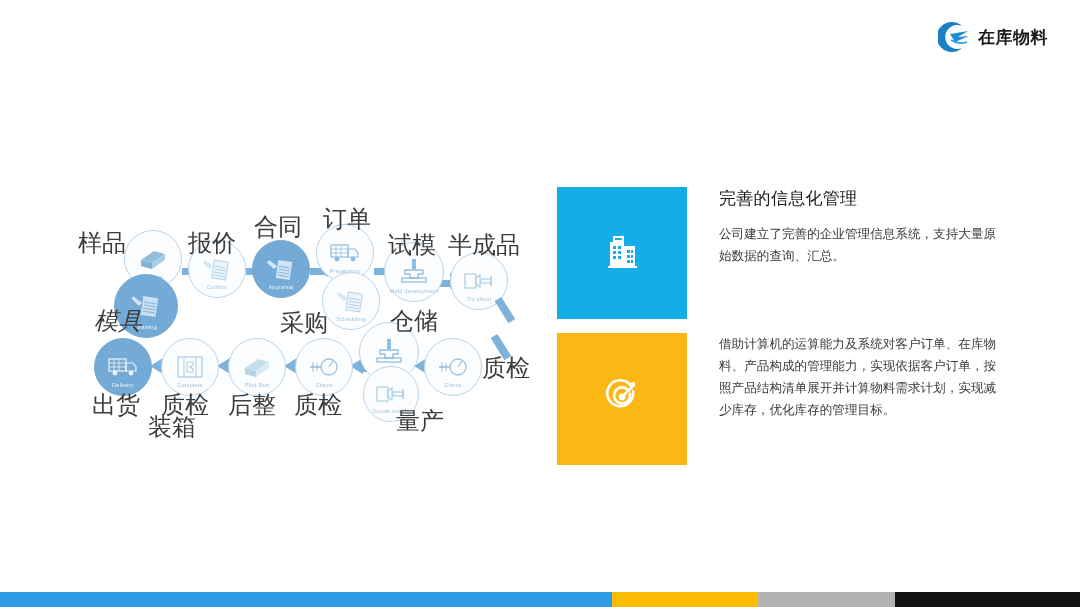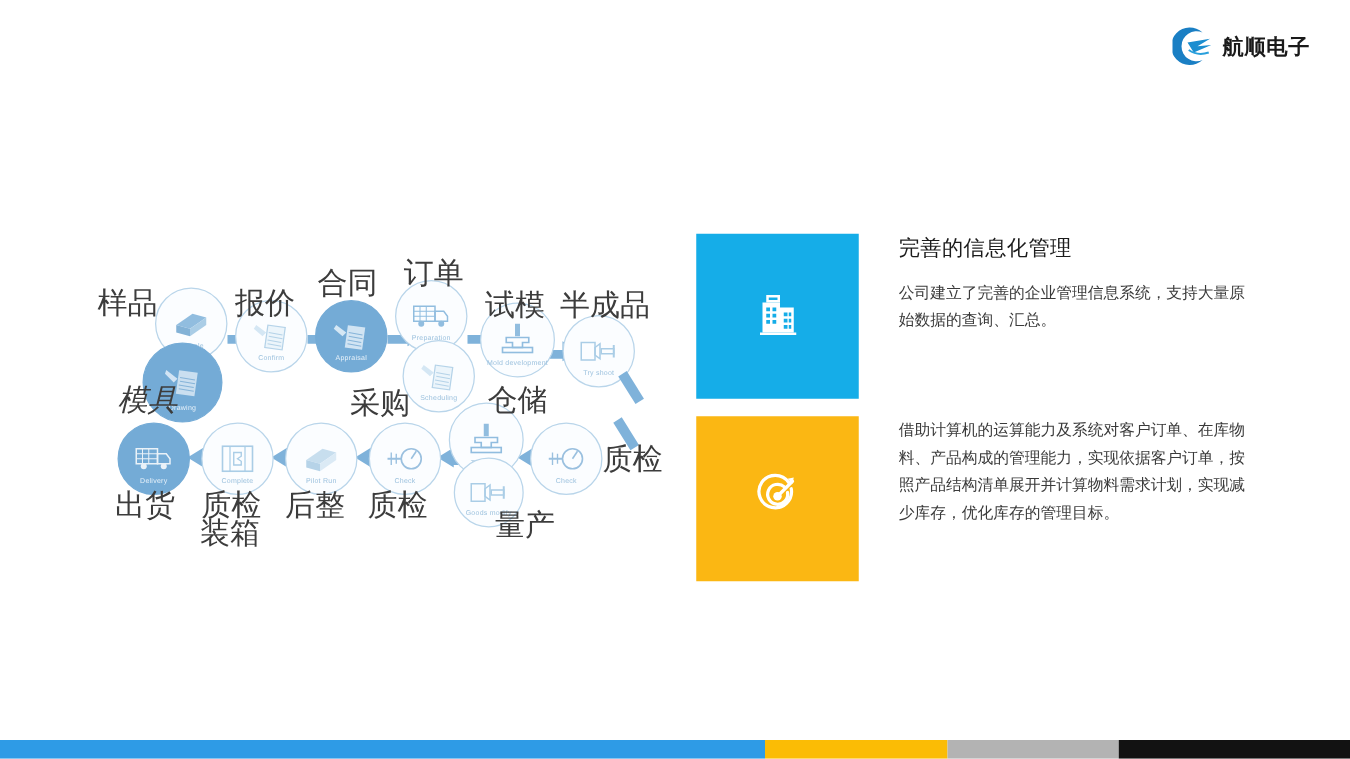--- a/index.html
+++ b/index.html
@@ -55,21 +55,21 @@
 <div class="slide">
 
   <div class="logo">
     <span class="logo-mark">
       <svg width="34" height="34" viewBox="0 0 34 34">
         <path d="M24 6 A12 12 0 1 0 24 28 A15 15 0 1 1 24 6 Z" fill="#1a7fc4"></path>
         <path d="M12 14 L30 11 L20 17 L31 16 L17 22 Z" fill="#1b8ed0"></path>
         <path d="M13 20 Q20 25 29 22" stroke="#2aa0dc" stroke-width="1.6" fill="none"></path>
       </svg>
     </span>
-    <span class="logo-text">航顺电子</span>
+    <span class="logo-text">在库物料</span>
   </div>
 
   <div class="flow">
 
     <div class="bar" style="left:104px;top:88px;width:18px;"></div>
     <div class="arrow" style="left:120px;top:81px;"></div>
     <div class="bar" style="left:168px;top:88px;width:18px;"></div>
     <div class="arrow" style="left:184px;top:81px;"></div>
     <div class="bar" style="left:232px;top:88px;width:18px;"></div>
     <div class="arrow" style="left:248px;top:81px;"></div>
@@ -275,21 +275,21 @@
     <span class="cnlab" style="left:245px;top:26px;">订单</span>
     <span class="cnlab" style="left:202px;top:130px;">采购</span>
     <span class="cnlab" style="left:310px;top:52px;">试模</span>
     <span class="cnlab" style="left:370px;top:52px;">半成品</span>
     <span class="cnlab" style="left:312px;top:128px;">仓储</span>
     <span class="cnlab" style="left:280px;top:228px;margin-left:38px;">量产</span>
     <span class="cnlab" style="left:404px;top:175px;">质检</span>
     <span class="cnlab" style="left:216px;top:212px;">质检</span>
     <span class="cnlab" style="left:150px;top:212px;">后整</span>
     <span class="cnlab" style="left:83px;top:212px;">质检</span>
-    <span class="cnlab" style="left:82px;top:234px;">装箱</span>
+    <span class="cnlab" style="left:70px;top:234px;">装箱</span>
     <span class="cnlab" style="left:14px;top:212px;">出货</span>
   </div>
 
   <div class="feature" style="left:557px;top:187px;">
     <div class="tile" style="background:#15ADE8;">
       <span>
         <svg width="36" height="38" viewBox="0 0 36 38">
           <rect x="6" y="10" width="14" height="24" fill="#ffffff"></rect>
           <rect x="20" y="14" width="11" height="20" fill="#ffffff"></rect>
           <rect x="9" y="4" width="11" height="6" fill="#ffffff"></rect>

